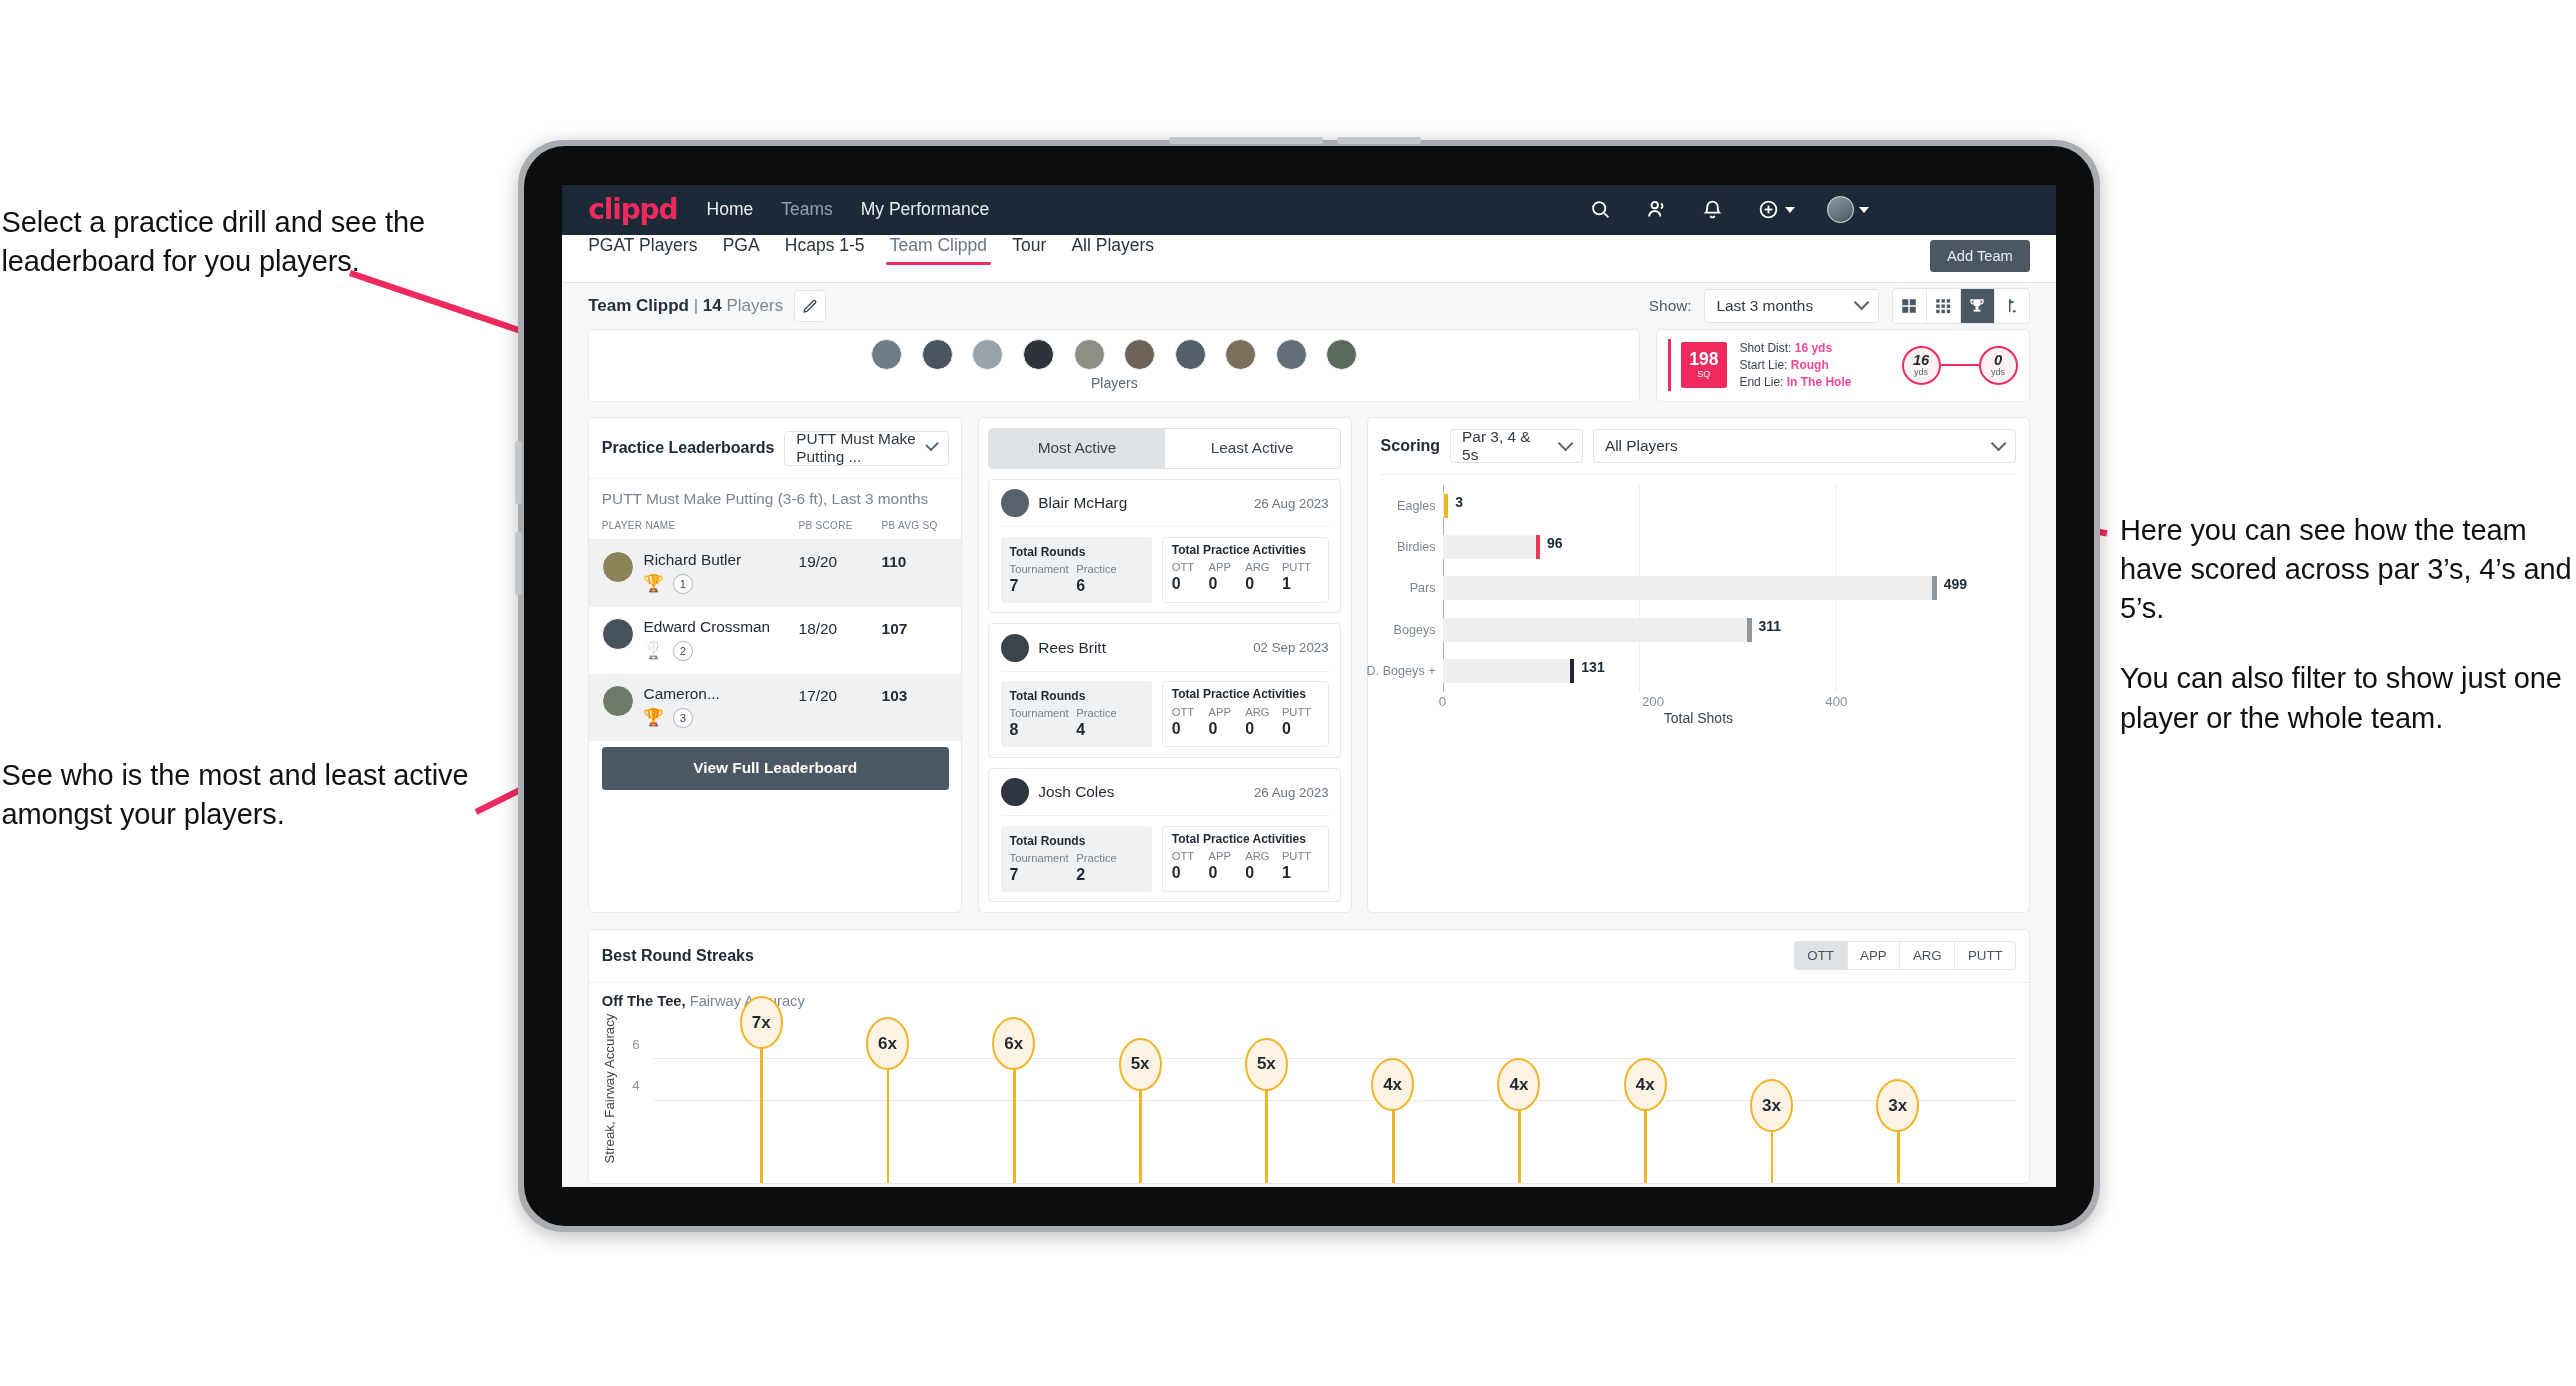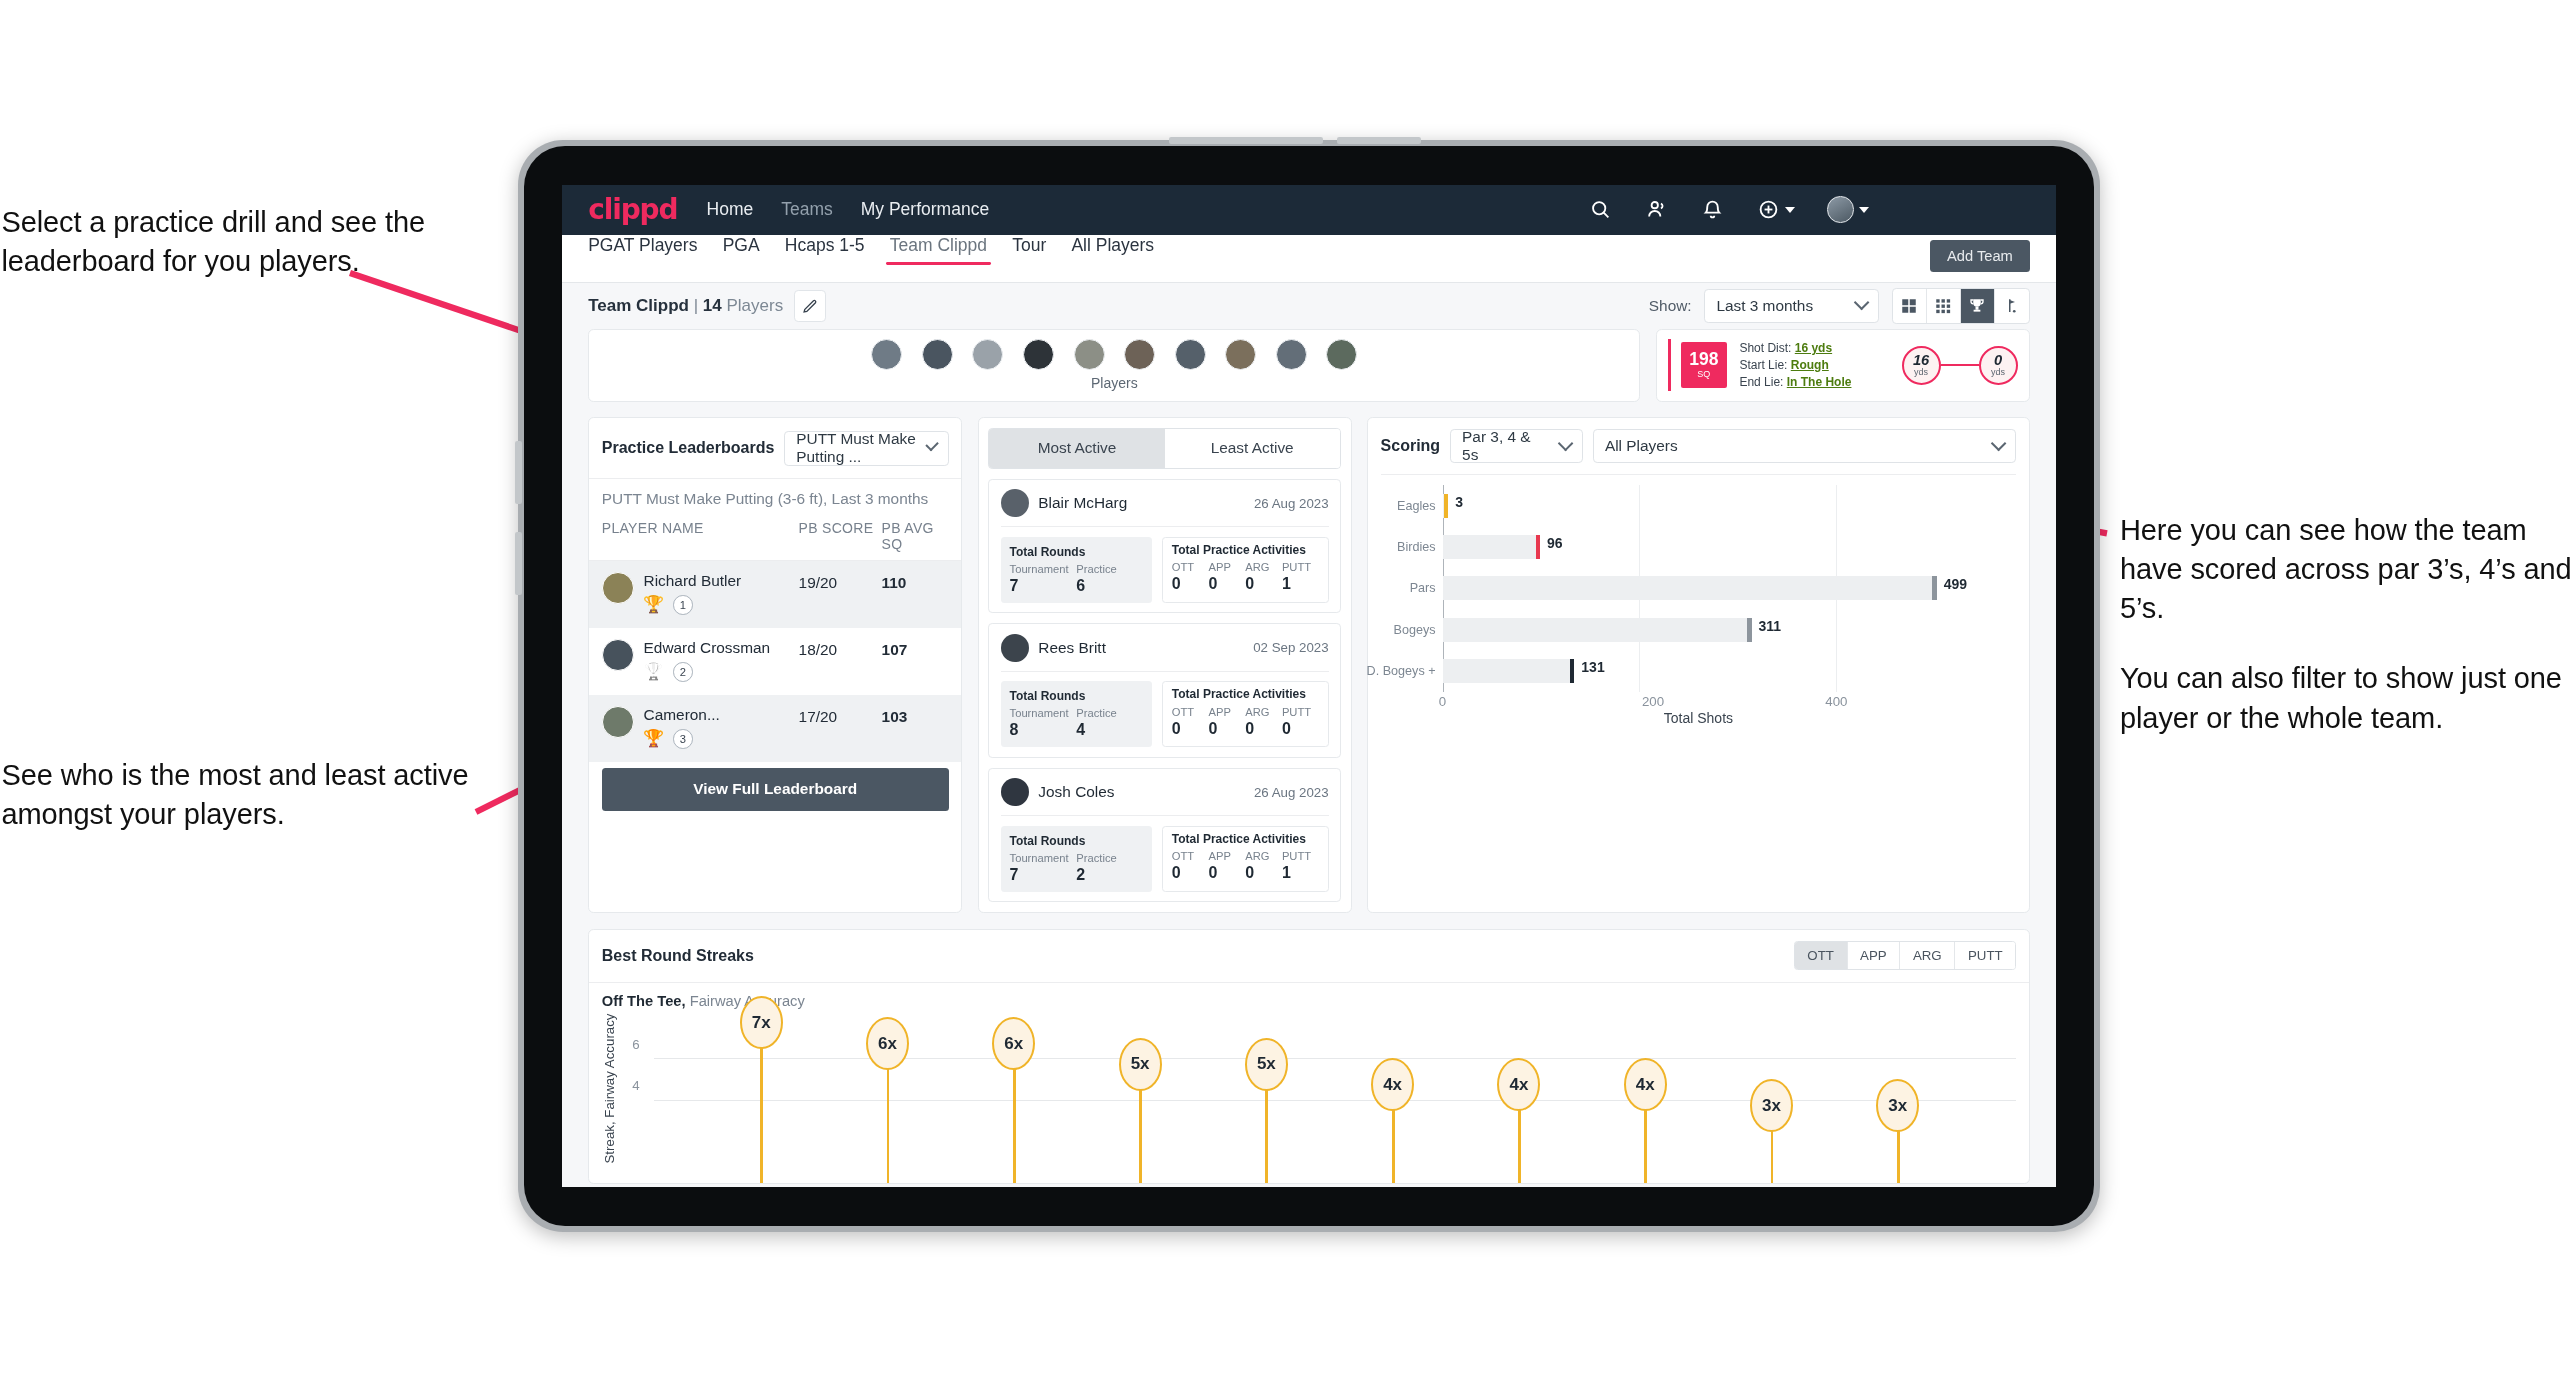--- a/index.html
+++ b/index.html
@@ -118,35 +118,35 @@
   .av { width: 31px; height: 31px; border-radius: 50%; border: 1.4px solid #eceff2; background: #6f7b86; }
   .players-lbl { font-size: 14px; color: #5d6874; margin-top: 4.9px; }
 
   
   .shot-card { width: 374px; height: 73px; display: flex; align-items: center; padding: 0 11.2px; }
   .shot-inner { display: flex; align-items: center; width: 100%; border-left: 3.5px solid #ef2a5f; padding-left: 9.8px; height: 52px; }
   .sqbox { width: 46px; height: 46px; background: #ef2a5f; display: flex; flex-direction: column; align-items: center; justify-content: center; border-radius: 2.1px; }
   .hexnum { font-size: 17.5px; font-weight: 700; color: #fff; line-height: 1; }
   .hexsq { font-size: 9px; color: #fff; }
   .shot-lines { margin-left: 12.6px; font-size: 12px; color: #3a444f; line-height: 1.42; }
-  .shot-lines b { color: #4d7c0f; text-decoration: underline; }
+  .shot-lines b { color: #ec4899; }
   .dots { margin-left: auto; display: flex; align-items: center; }
   .dotc { width: 39px; height: 39px; border-radius: 50%; border: 2.1px solid #ef2a5f; background: #fdf2f2; display: flex; flex-direction: column; align-items: center; justify-content: center; }
   .dotc b { font-size: 14.7px; color: #1f2933; line-height: 1; font-style: italic; }
   .dotc span { font-size: 9px; color: #5c6670; }
   .dotline { width: 38px; height: 2.8px; background: #ef2a5f; }
 
   
   .pl-card { width: 374px; }
   .pl-head { display: flex; align-items: center; padding: 12.6px 12.6px; gap: 9.8px; }
   .pl-title { font-size: 16px; font-weight: 700; color: #222c37; }
   .pl-sel { flex: 1; height: 35px; }
   .pl-sub { padding: 11.2px 12.6px; border-top: 0.7px solid #ecedef; font-size: 15.4px; color: #222c37; font-weight: 700; }
   .pl-sub span { font-weight: 400; color: #7b8591; }
-  .pl-cols { display: flex; padding: 0 12.6px 8.4px; font-size: 14px; color: #77818d; letter-spacing: 0.3px; border-bottom: 0.7px solid #ecedef; }
+  .pl-cols { display: flex; padding: 0 12.6px 8.4px; font-size: 10px; color: #77818d; letter-spacing: 0.3px; border-bottom: 0.7px solid #ecedef; }
   .c-name { flex: 1; }
   .c-sc { width: 83px; }
   .c-avg { width: 67px; }
   .pl-row { display: flex; align-items: flex-start; padding: 11.2px 12.6px; height: 67px; }
   .pl-row.alt { background: #eff1f3; }
   .pl-av { width: 32px; height: 32px; border-radius: 50%; background: #7e8a95; border: 1.4px solid #fff; flex: none; }
   .pl-nm { flex: 1; margin-left: 9.8px; }
   .pl-nm .nm { font-size: 15.4px; color: #222c37; }
   .pl-badge { display: flex; align-items: center; gap: 8.4px; margin-top: 4.9px; }
   .trophy { font-size: 17px; line-height: 1; }

